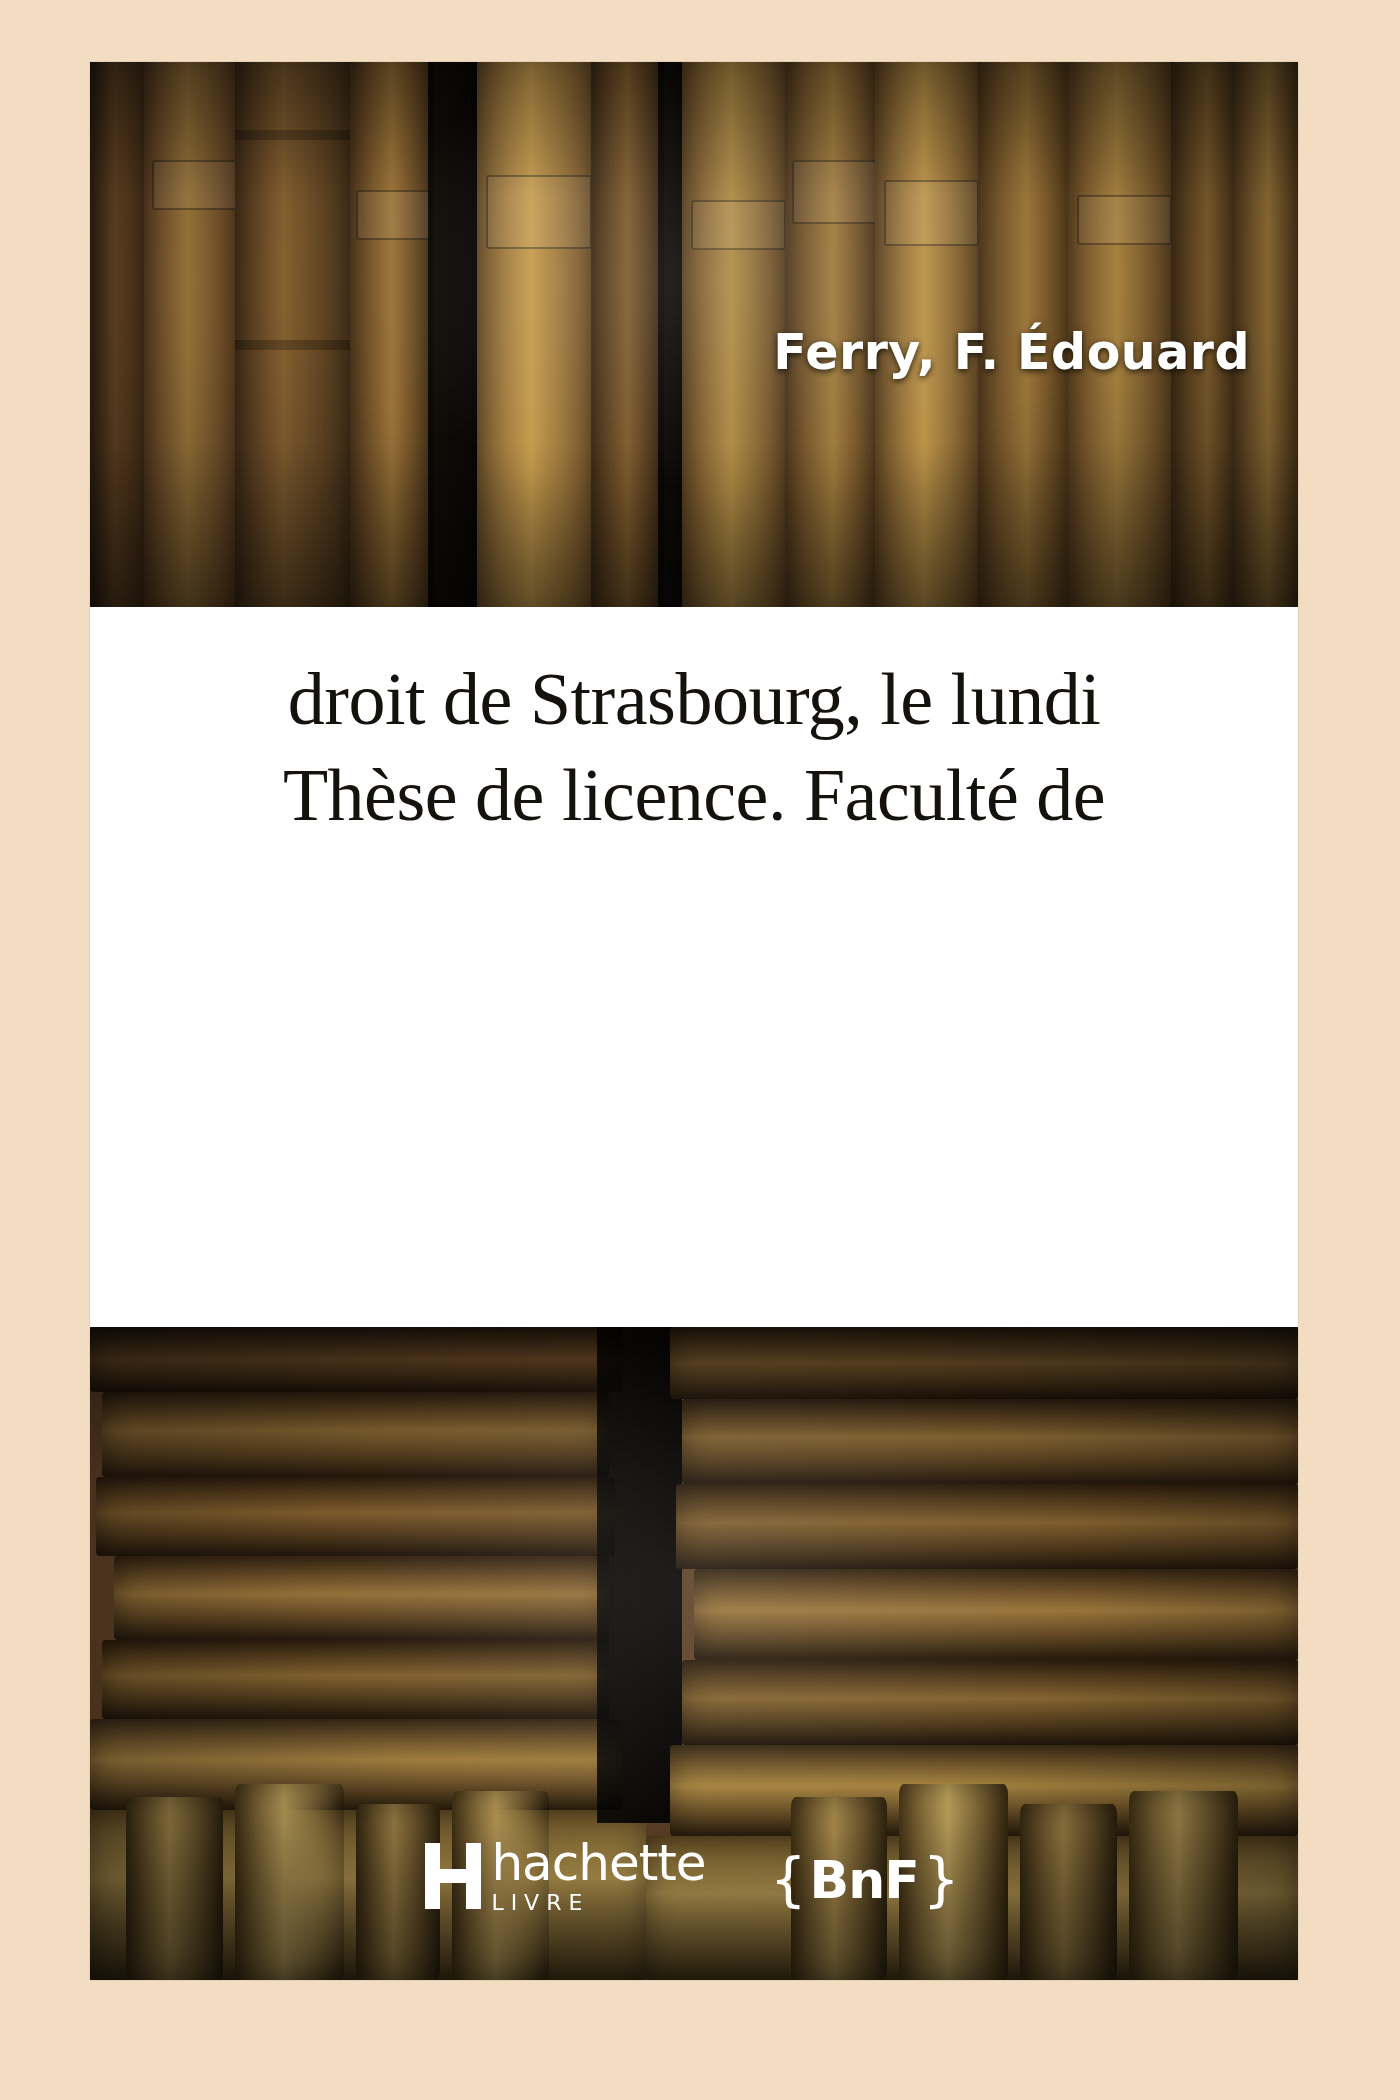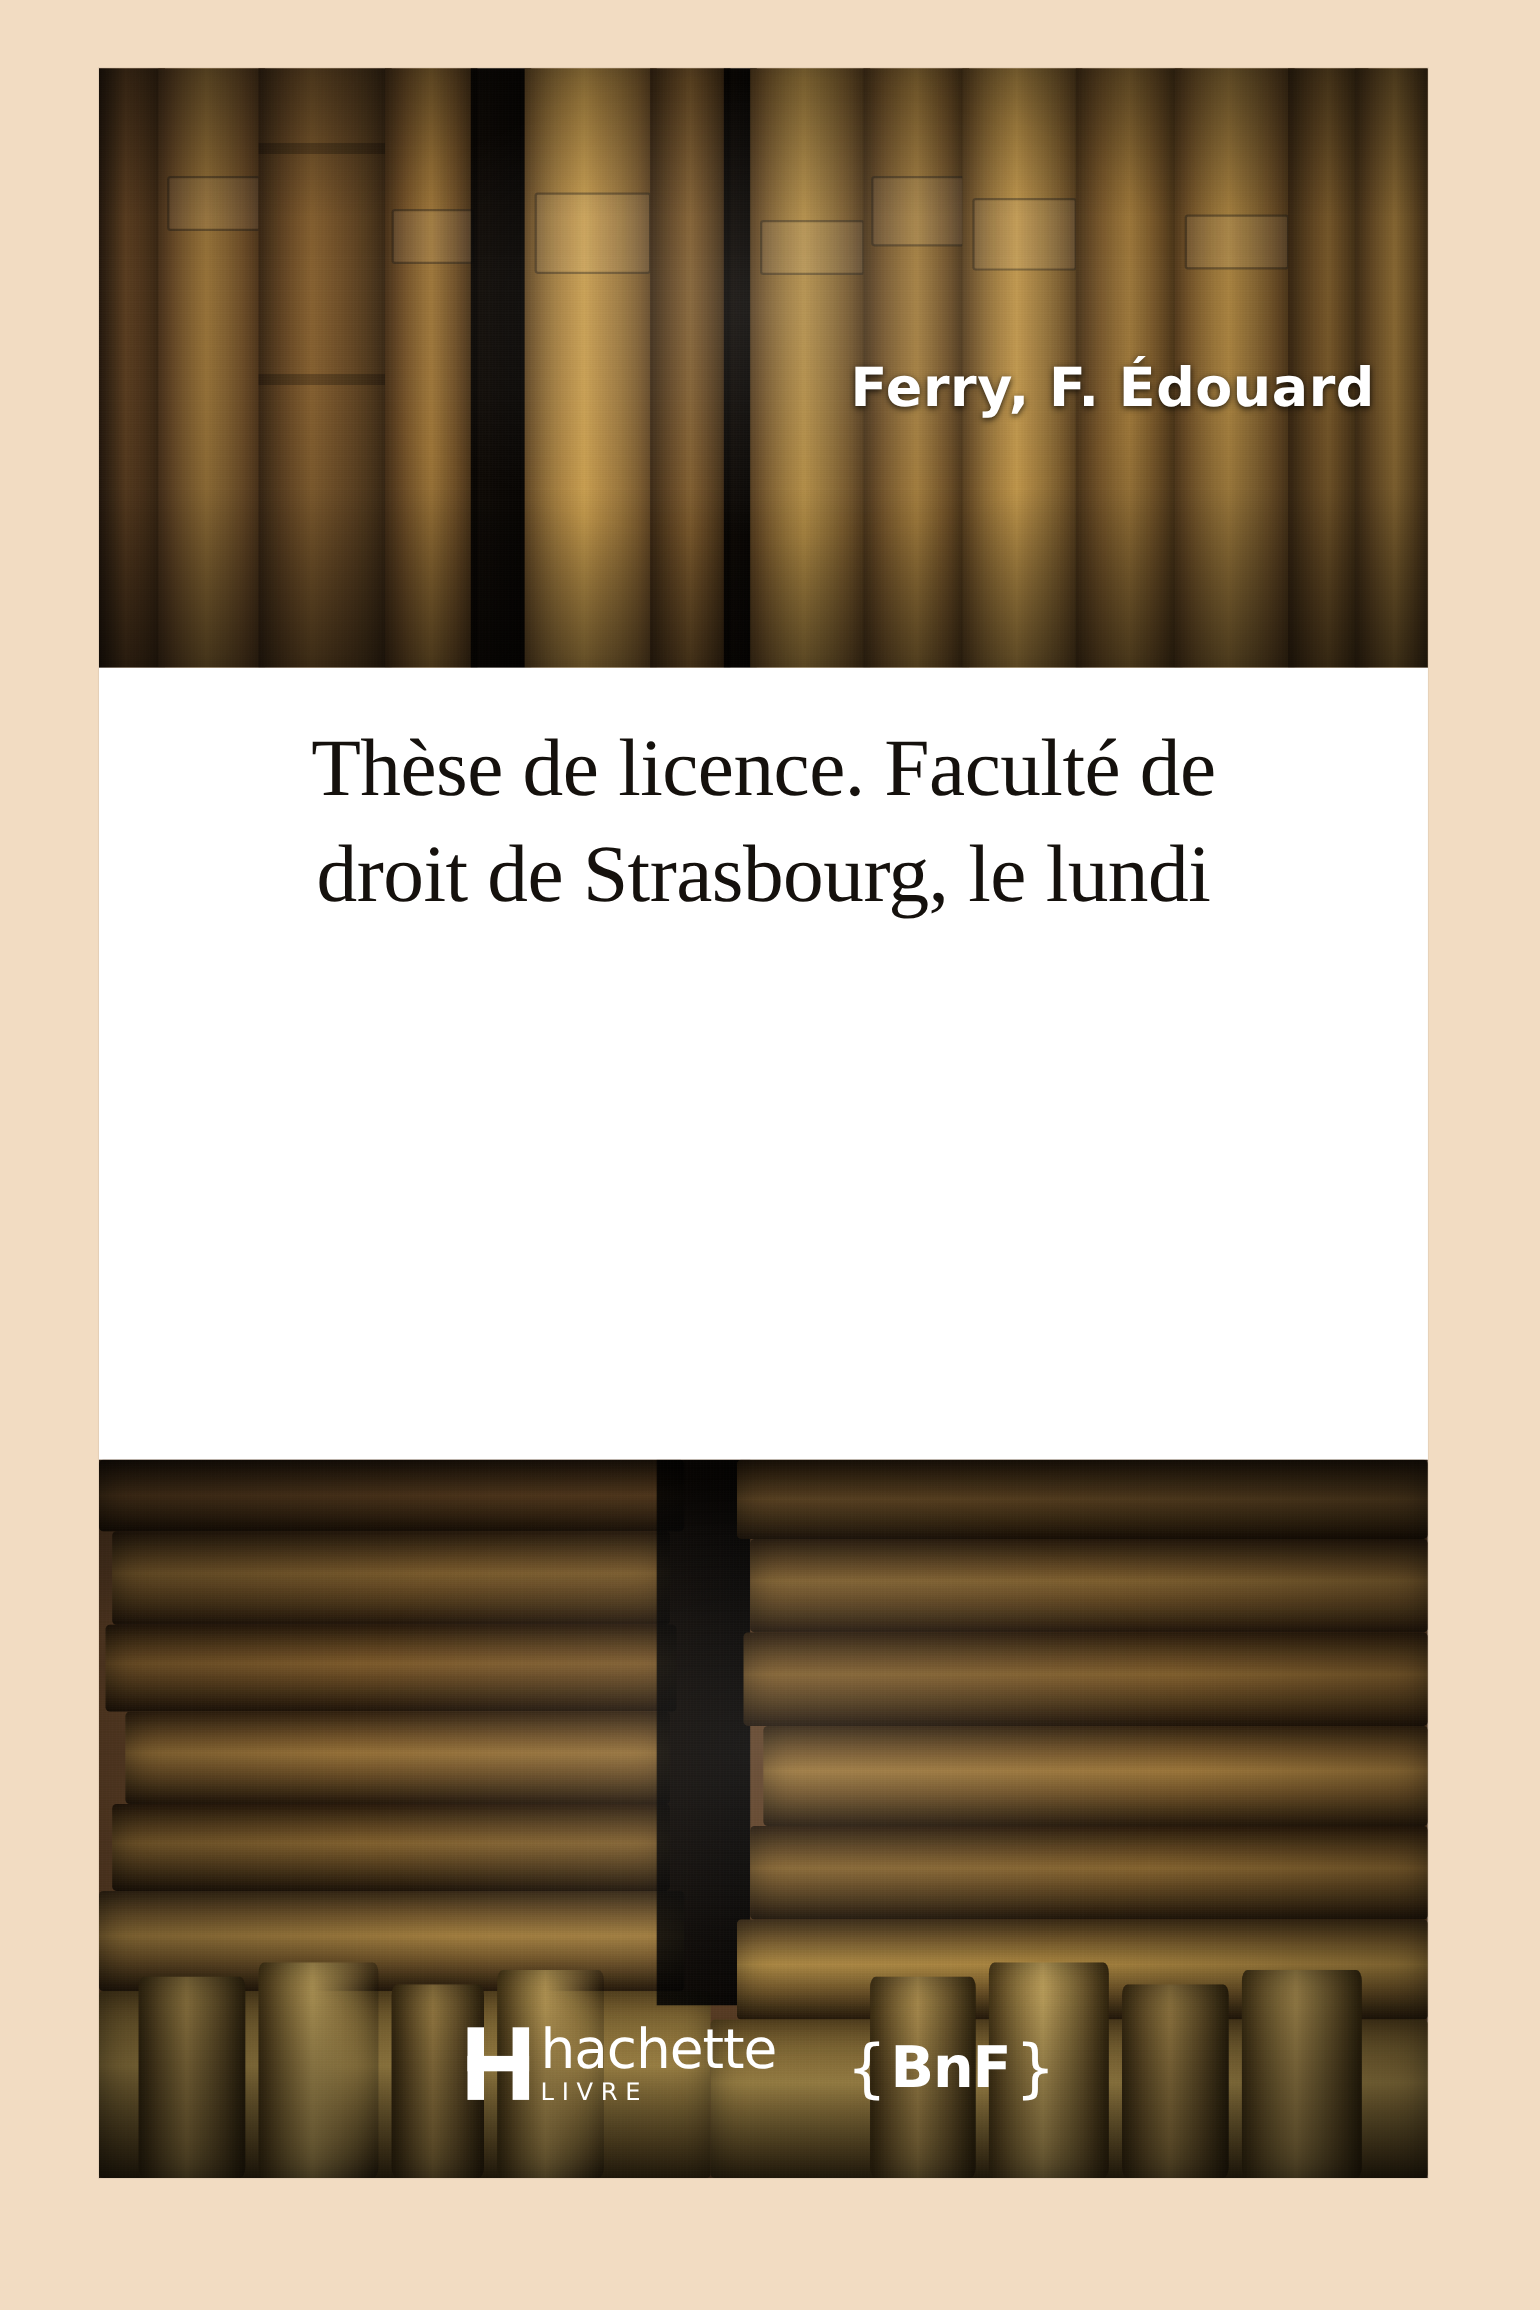--- a/index.html
+++ b/index.html
@@ -257,22 +257,22 @@
         <div class="spine" style="left:94.5%;width:6%;  background:linear-gradient(90deg,#5d4120,#a37c3c 50%,#4a3317);"></div>
       </div>
       <div class="grain"></div>
       <div class="vignette"></div>
     </div>
 
     <div class="author">Ferry, F. Édouard</div>
 
     <div class="title-area">
       <div class="title">
+        <div>droit de Strasbourg, le lundi</div>
         <div>Thèse de licence. Faculté de</div>
-        <div>droit de Strasbourg, le lundi</div>
       </div>
     </div>
 
     <div class="band-bottom">
       <div class="spines">
 
         <div class="spine" style="left:0%; top:0; width:44%; height:10%; border-radius:4px; background:linear-gradient(180deg,#2a1c0e,#6b4a26 50%,#241709);"></div>
         <div class="spine" style="left:1%; top:10%; width:42%; height:13%; border-radius:4px; background:linear-gradient(180deg,#3a2713,#8a6732 45%,#2b1c0d);"></div>
         <div class="spine" style="left:0.5%;top:23%; width:43%; height:12%; border-radius:4px; background:linear-gradient(180deg,#34220f,#7c5a2b 45%,#281a0c);"></div>
         <div class="spine" style="left:2%; top:35%; width:41%; height:13%; border-radius:4px; background:linear-gradient(180deg,#3d2914,#946f37 45%,#2d1e0e);"></div>

